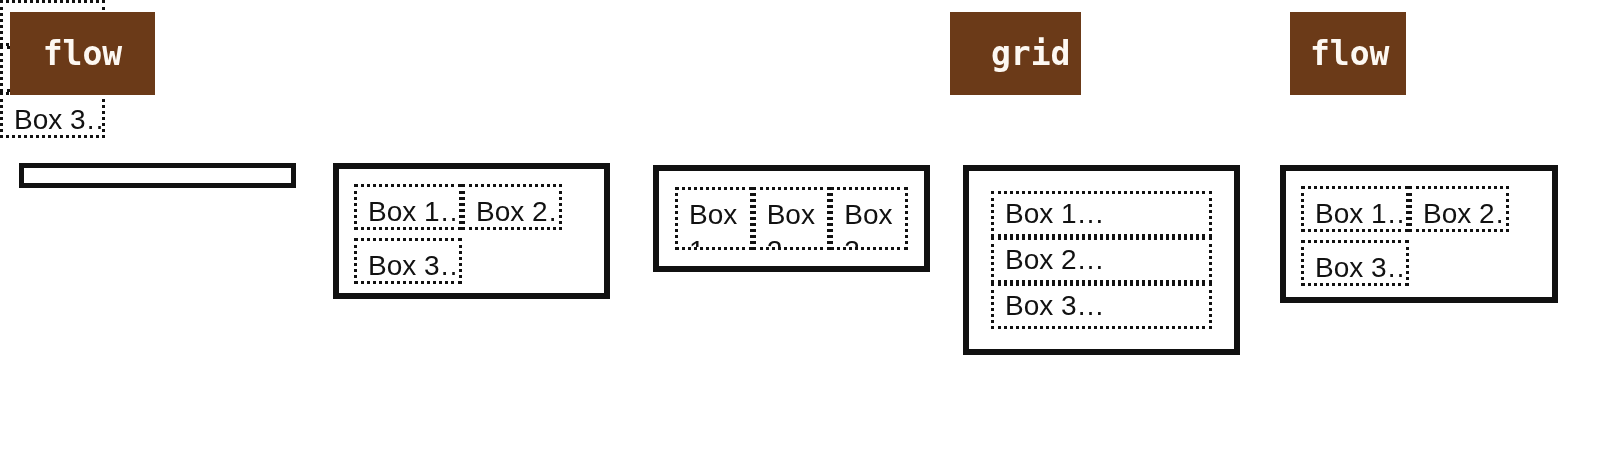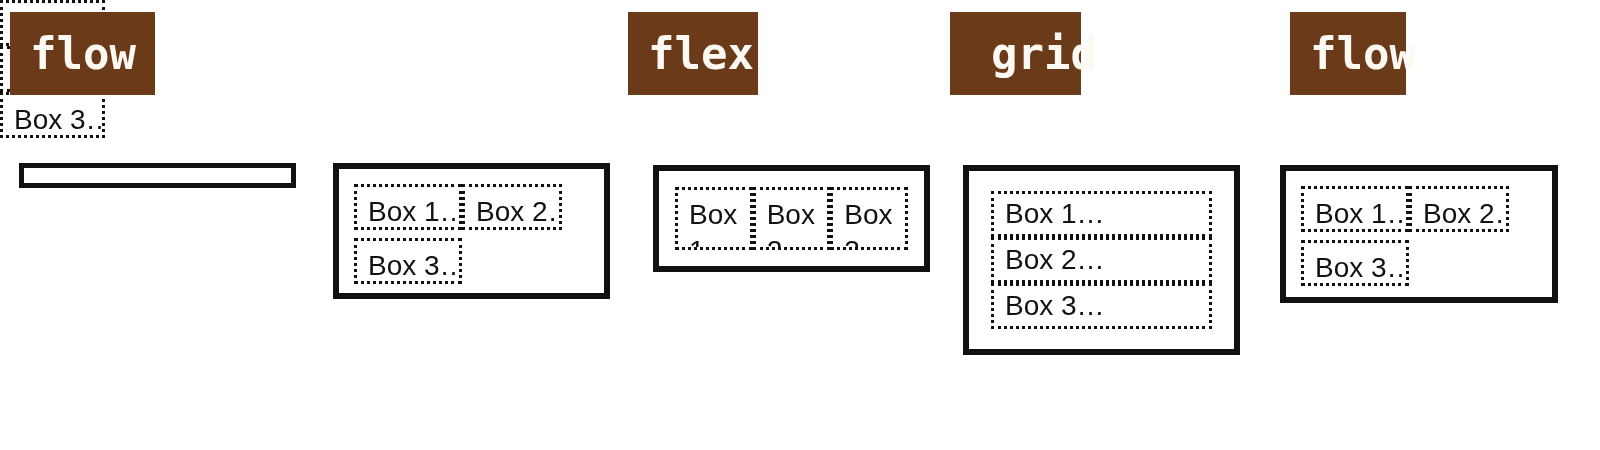--- a/index.html
+++ b/index.html
@@ -28,21 +28,21 @@
   }
 
   
   .type-label {
     position: absolute;
     top: 12px;
     height: 83px;
     background: #6b3a18;
     color: #fdf8f2;
     font-family: "DejaVu Sans Mono", "Liberation Mono", monospace;
-    font-size: 44px;
+    font-size: 33px;
     font-weight: 700;
     line-height: 83px;
     text-align: center;
     white-space: nowrap;
     box-sizing: border-box;
     padding: 0 20px;
   }
 
   
   .container {
@@ -132,21 +132,20 @@
   <section class="panel" style="left:310px;width:320px;">
 
     <div class="container" style="left:23px;top:163px;width:277px;height:136px;">
       <div class="box fr-box-1">Box 1…</div>
       <div class="box fr-box-2">Box 2…</div>
       <div class="box fr-box-3">Box 3…</div>
     </div>
   </section>
 
   <section class="panel" style="left:620px;width:320px;">
-    <div class="type-label" style="left:8px;width:130px;">flex</div>
 
     <div class="container" style="left:33px;top:165px;width:277px;height:107px;padding:0;">
       <div class="flex-inner">
         <div class="box">Box 1…</div>
         <div class="box">Box 2…</div>
         <div class="box">Box 3…</div>
       </div>
     </div>
   </section>
 

